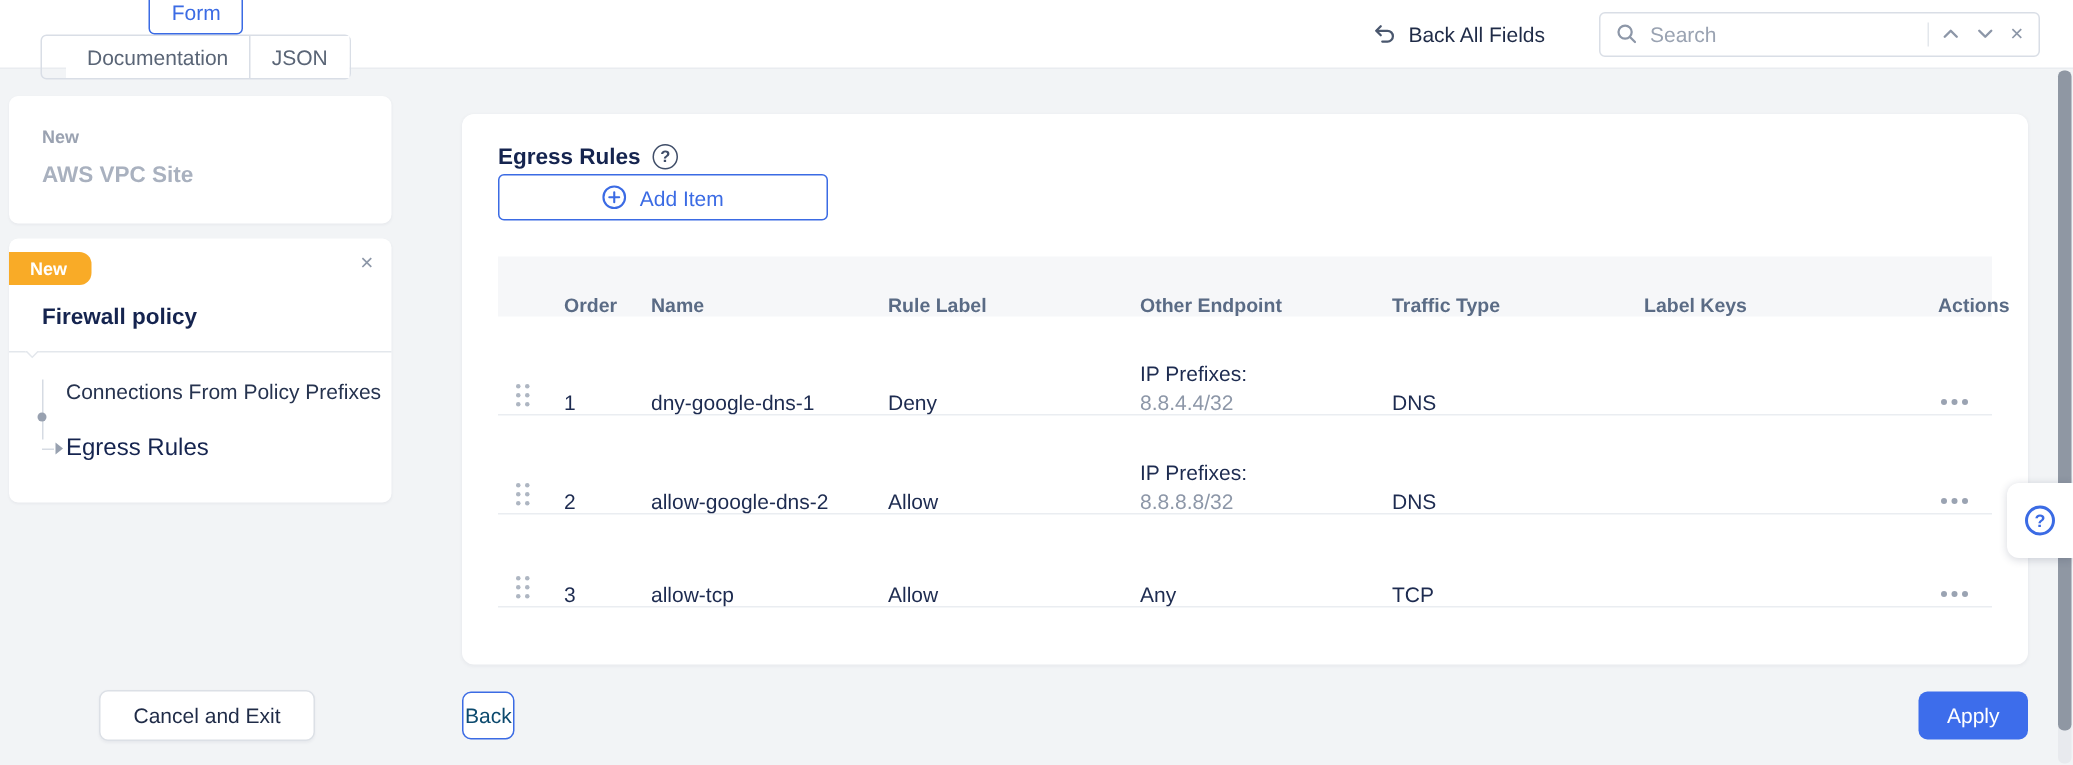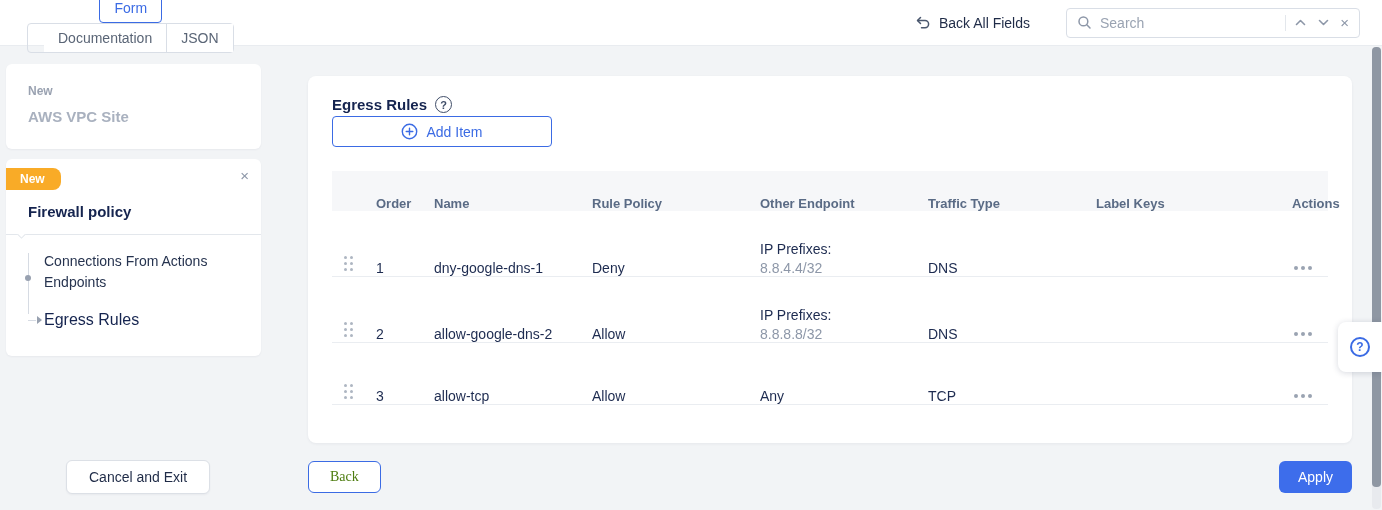--- a/index.html
+++ b/index.html
@@ -108,22 +108,22 @@
     padding:4px; }
   .drag-handle i { width:3px; height:3px; border-radius:50%; background:#aeb6c2;
     display:block; }
   .dots-btn { background:none; border:none; cursor:pointer; display:flex;
     gap:3px; padding:6px 2px; }
   .dots-btn i { width:4px; height:4px; border-radius:50%; background:#9aa3b2;
     display:block; }
 
   
   .back-btn { position:absolute; left:308px; top:461px; background:#fff;
-    border:1px solid #3b6be4; border-radius:6px; color:#4d7c0f; font-size:14px;
-    padding:7px 21px; cursor:pointer; font-family:Liberation Serif, serif; }
+    border:1px solid #3b6be4; border-radius:6px; color:#0c4a6e; font-size:14px;
+    padding:7px 1px; cursor:pointer; font-family:Liberation Sans, sans-serif; }
   .apply-btn { position:absolute; left:1279px; top:461px; background:#3d6deb;
     border:none; border-radius:6px; color:#fff; font-size:14px;
     padding:8px 19px; cursor:pointer; font-family:inherit; }
 
   
   .scrollbar { position:absolute; right:1px; top:47px; width:9px; height:462px;
     background:#e8eaee; border-radius:4px; }
   .scroll-thumb { position:absolute; top:0; left:0; width:9px; height:440px;
     background:#8f97a3; border-radius:4px; cursor:pointer; }
   .help-fab { position:absolute; right:0; top:322px; width:44px; height:50px;
@@ -192,21 +192,21 @@
     <div class="policy-divider">
       <span class="divider-notch">
           <i></i>
         </span>
     </div>
     <nav class="tree">
       <span class="tree-line"></span>
       <span class="tree-corner"></span>
       <div class="tree-item">
         <span class="tree-dot"></span>
-        <span class="tree-item-label">Connections From Actions Endpoints</span>
+        <span class="tree-item-label">Connections From Policy Prefixes</span>
       </div>
       <div class="tree-item active">
         <span class="tree-arrow"></span>
         <span class="tree-item-label">Egress Rules</span>
       </div>
     </nav>
   </div>
 
   <button class="cancel-btn">Cancel and Exit</button>
 </aside>
@@ -225,21 +225,21 @@
       </svg>
     </span>
     <span>Add Item</span>
   </button>
 
   <div class="table">
     <div class="trow thead">
       <span class="col-drag"></span>
       <span class="th col-order">Order</span>
       <span class="th col-name">Name</span>
-      <span class="th col-rule">Rule Policy</span>
+      <span class="th col-rule">Rule Label</span>
       <span class="th col-endpoint">Other Endpoint</span>
       <span class="th col-traffic">Traffic Type</span>
       <span class="th col-label">Label Keys</span>
       <span class="th col-actions">Actions</span>
     </div>
 
     <div class="trow tbody-row">
       <span class="col-drag">
         <button class="drag-handle">
           <i></i>

